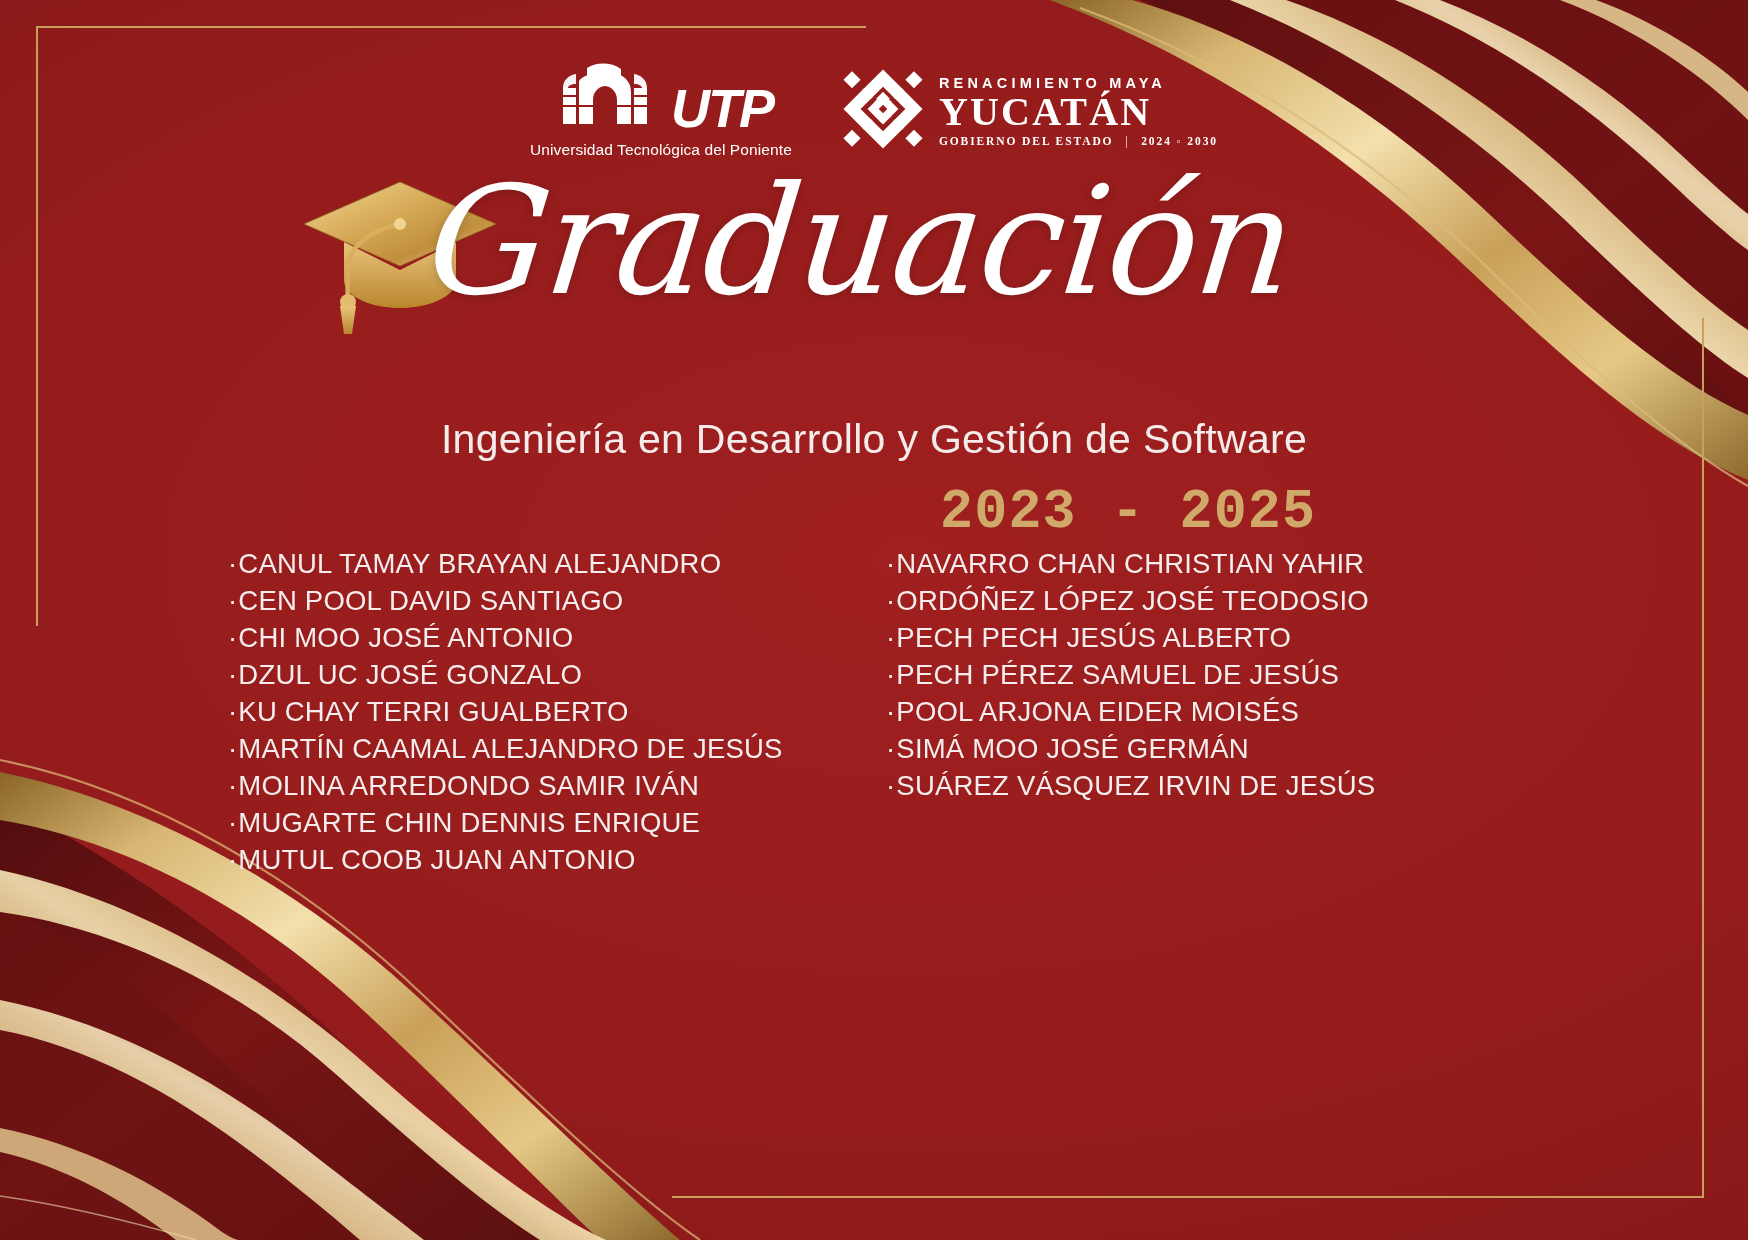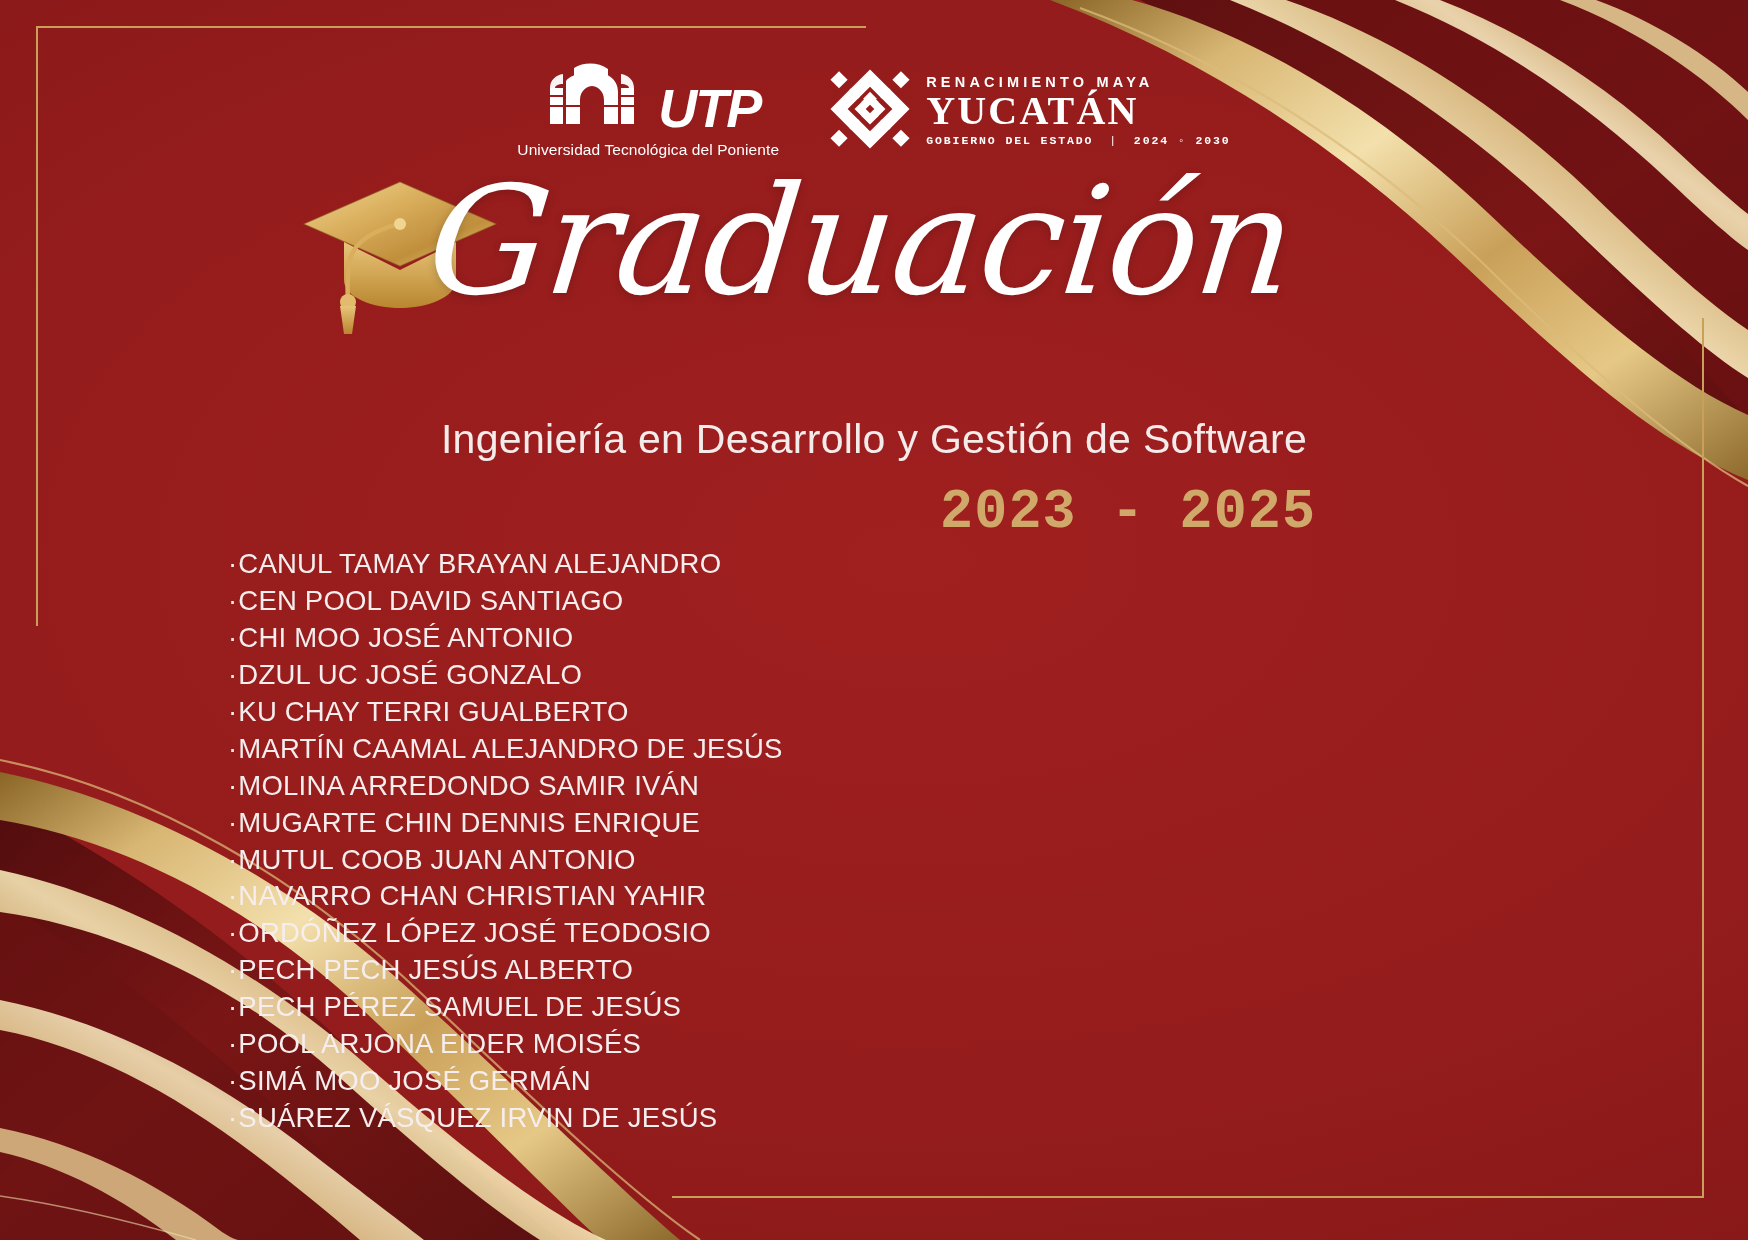--- a/index.html
+++ b/index.html
@@ -35,21 +35,21 @@
   .yuc-top{
     font-size:14.5px;font-weight:bold;letter-spacing:4.2px;
     font-family:"Liberation Sans",sans-serif;margin-bottom:1px;
   }
   .yuc-main{
     font-size:40px;font-weight:bold;letter-spacing:2.2px;line-height:1;
     font-family:"Liberation Serif",serif;
   }
   .yuc-bot{
     font-size:11.5px;font-weight:bold;letter-spacing:1.9px;margin-top:3px;
-    font-family:Liberation Mono, monospace;
+    font-family:Liberation Serif, serif;
   }
   .yuc-bot .sep{margin:0 7px;font-weight:normal;}
 
   
   .title-wrap{position:absolute;left:0;right:0;top:176px;height:210px;z-index:6;}
   .cap{position:absolute;left:300px;top:0px;}
   .grad-script{
     position:absolute;left:430px;top:-10px;width:900px;
     color:#ffffff;font-family:"DejaVu Serif",serif;
     font-style:italic;font-weight:normal;font-size:150px;line-height:1;
@@ -67,21 +67,21 @@
   
   .program{
     position:absolute;left:0;right:0;top:416px;text-align:center;z-index:6;
     color:#f4eceb;font-size:41px;font-weight:normal;letter-spacing:.3px;
     font-family:"Liberation Sans",sans-serif;
   }
 
   
   .names{
     position:absolute;top:548px;left:228px;width:1300px;z-index:6;
-    display:flex;gap:0;flex-direction:column;
+    display:flex;gap:16px;
   }
   .col{width:650px;}
   .col.right{padding-left:644px;margin-left:-644px;}
   .name{
     color:#f6eeee;font-size:27.5px;line-height:1.18;letter-spacing:.2px;
     font-family:"Liberation Sans",sans-serif;white-space:nowrap;
     margin-bottom:4.5px;
   }
   .name .dot{margin-right:1px;}
   .col.left .name{margin-left:0;}

